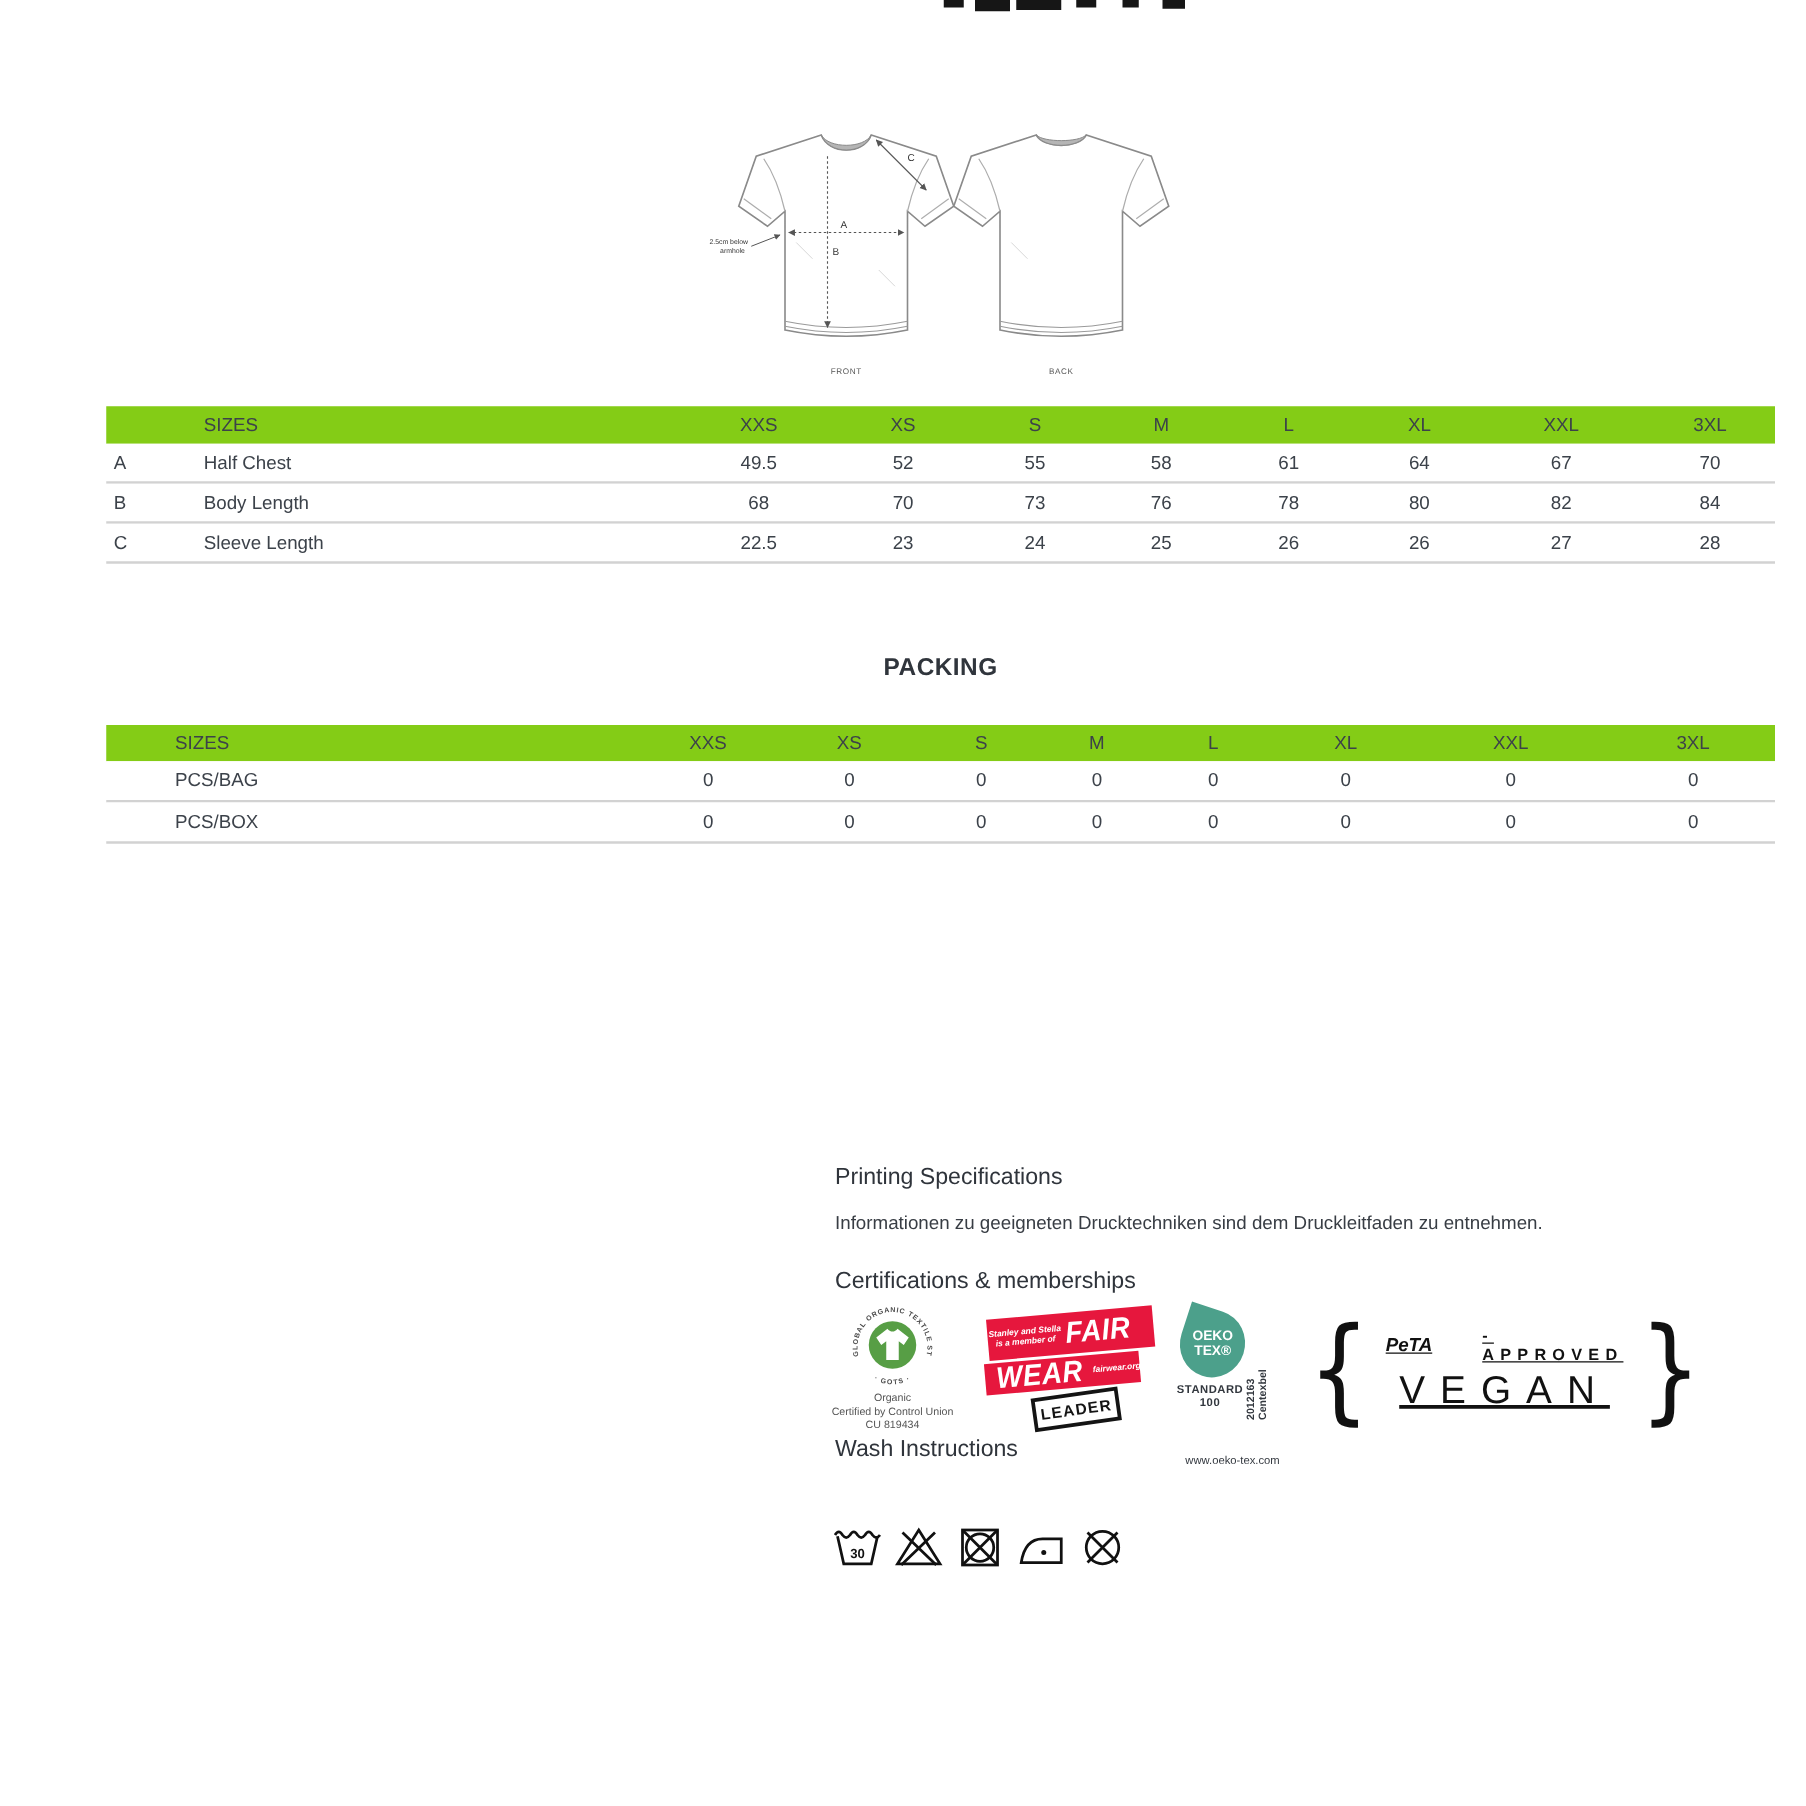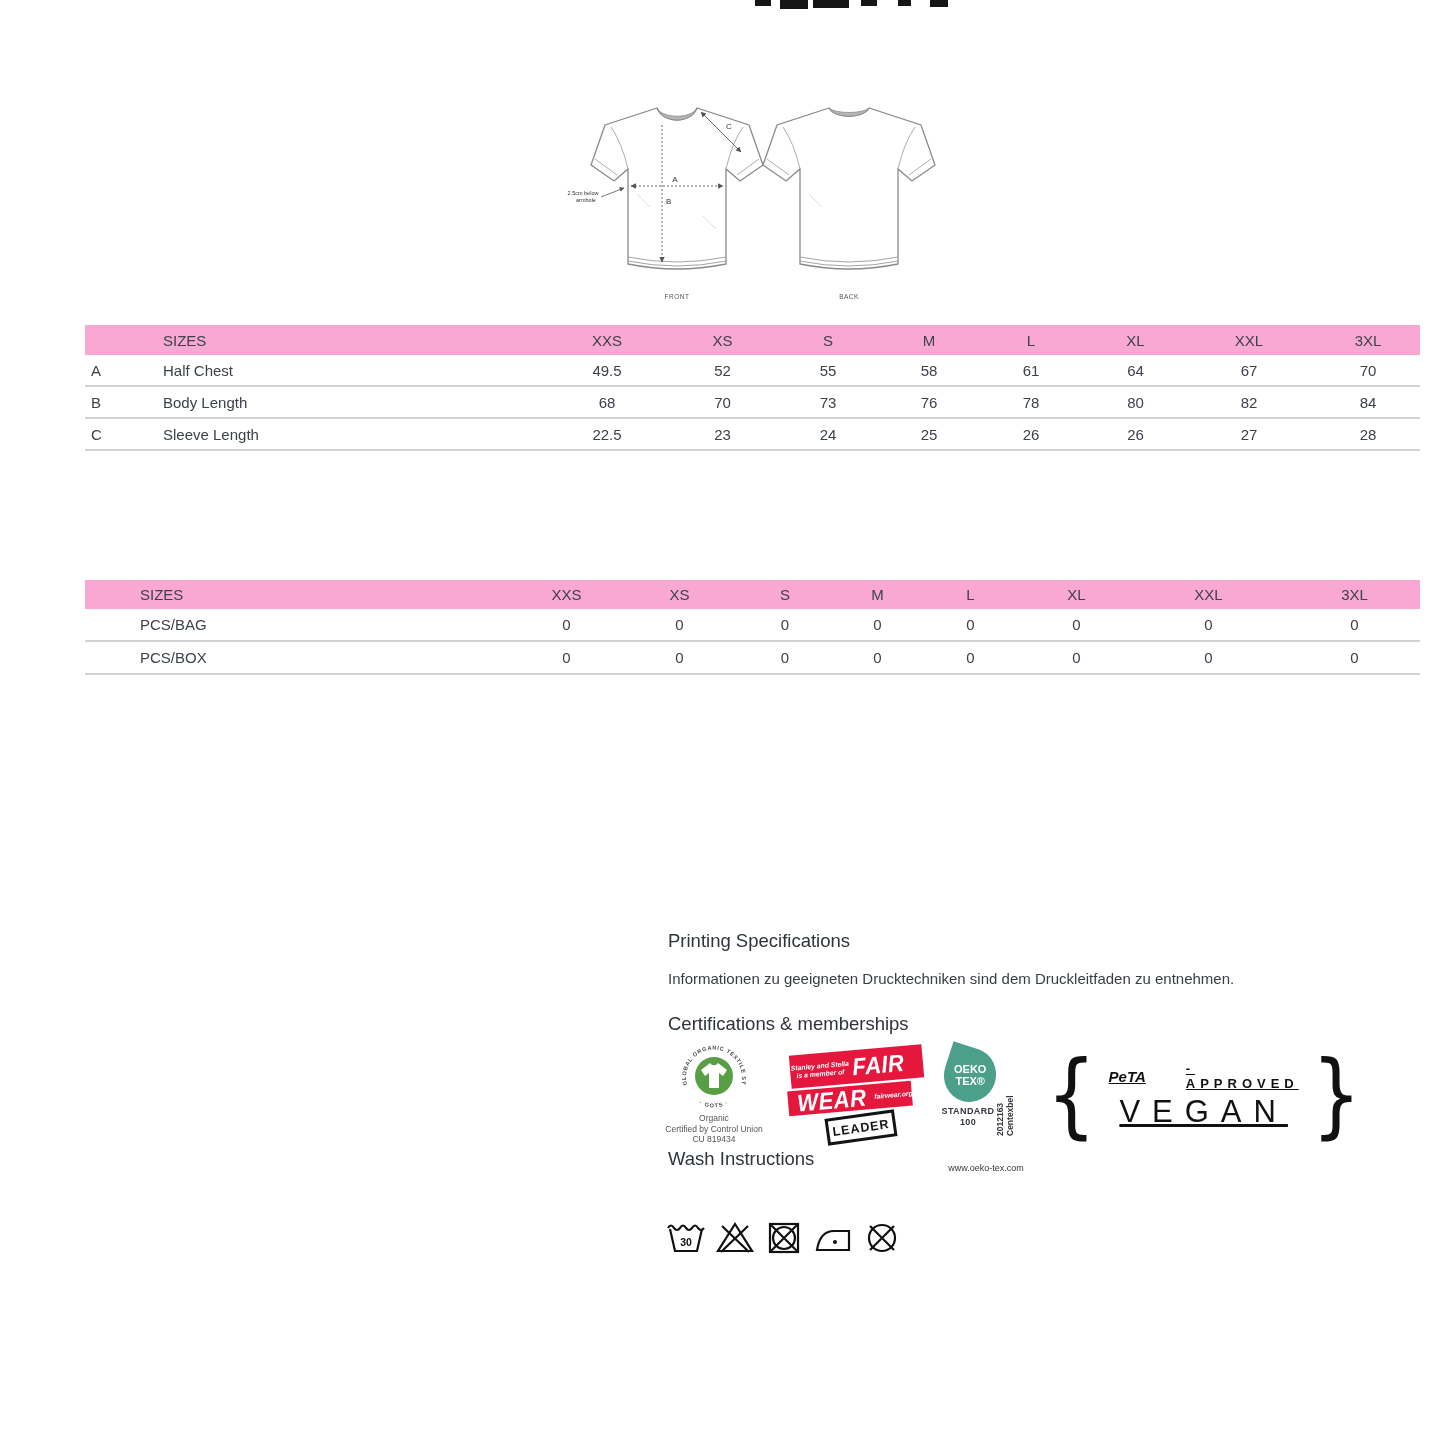--- a/index.html
+++ b/index.html
@@ -10,21 +10,21 @@
   .mark{position:absolute;top:0;background:#161616;}
 
   
   .drawing{position:absolute;left:565px;top:98px;width:380px;height:215px;}
 
   
   .table{position:absolute;left:85px;width:1335px;font-size:15px;color:#3c424a;}
   .trow{display:grid;align-items:center;}
   .main-table .trow{grid-template-columns:78px 377px 120px 111px 100px 102px 102px 107px 120px 1fr;height:30px;}
   .pack-table .trow{grid-template-columns:420px 109px 117px 94px 91px 95px 117px 147px 1fr;height:31px;}
-  .thead{background:#f9a8d4;}
+  .thead{background:#84cc16;}
   .main-table .thead{height:30px;}
   .pack-table .thead{height:29px;}
   .trow.data{border-bottom:2px solid #d2d2d2;background:#fff;}
   .c{white-space:nowrap;}
   .c.letter{padding-left:6px;}
   .c.name{text-align:left;}
   .pack-table .c.name{padding-left:55px;}
   .c.v{text-align:center;margin-left:14px;}
 
   .packing-title{position:absolute;left:85px;top:523px;width:1335px;text-align:center;
@@ -179,20 +179,21 @@
       <div class="c v">23</div>
       <div class="c v">24</div>
       <div class="c v">25</div>
       <div class="c v">26</div>
       <div class="c v">26</div>
       <div class="c v">27</div>
       <div class="c v">28</div>
     </div>
   </div>
 
+  <div class="packing-title">PACKING</div>
 
   <div class="table pack-table" style="top:580px;">
     <div class="trow thead">
       <div class="c name">SIZES</div>
       <div class="c v">XXS</div>
       <div class="c v">XS</div>
       <div class="c v">S</div>
       <div class="c v">M</div>
       <div class="c v">L</div>
       <div class="c v">XL</div>

